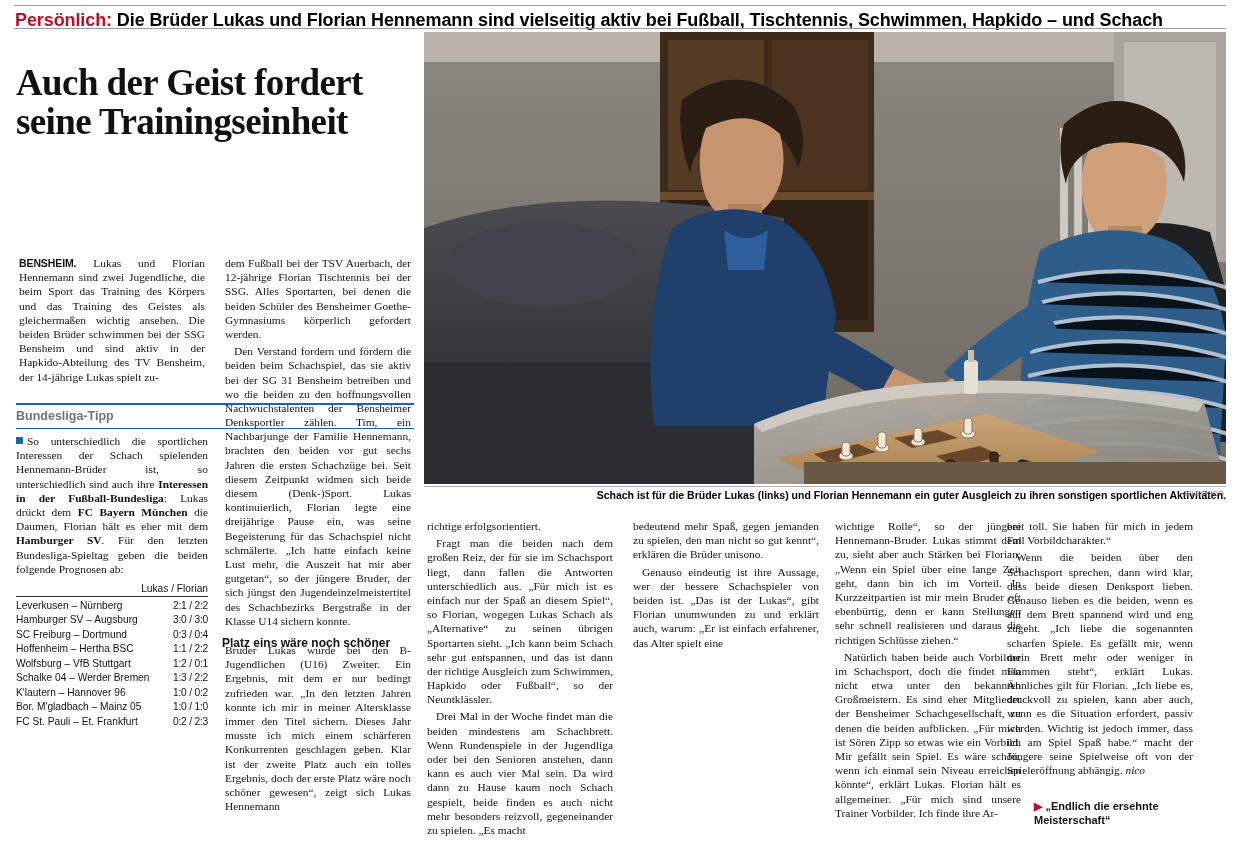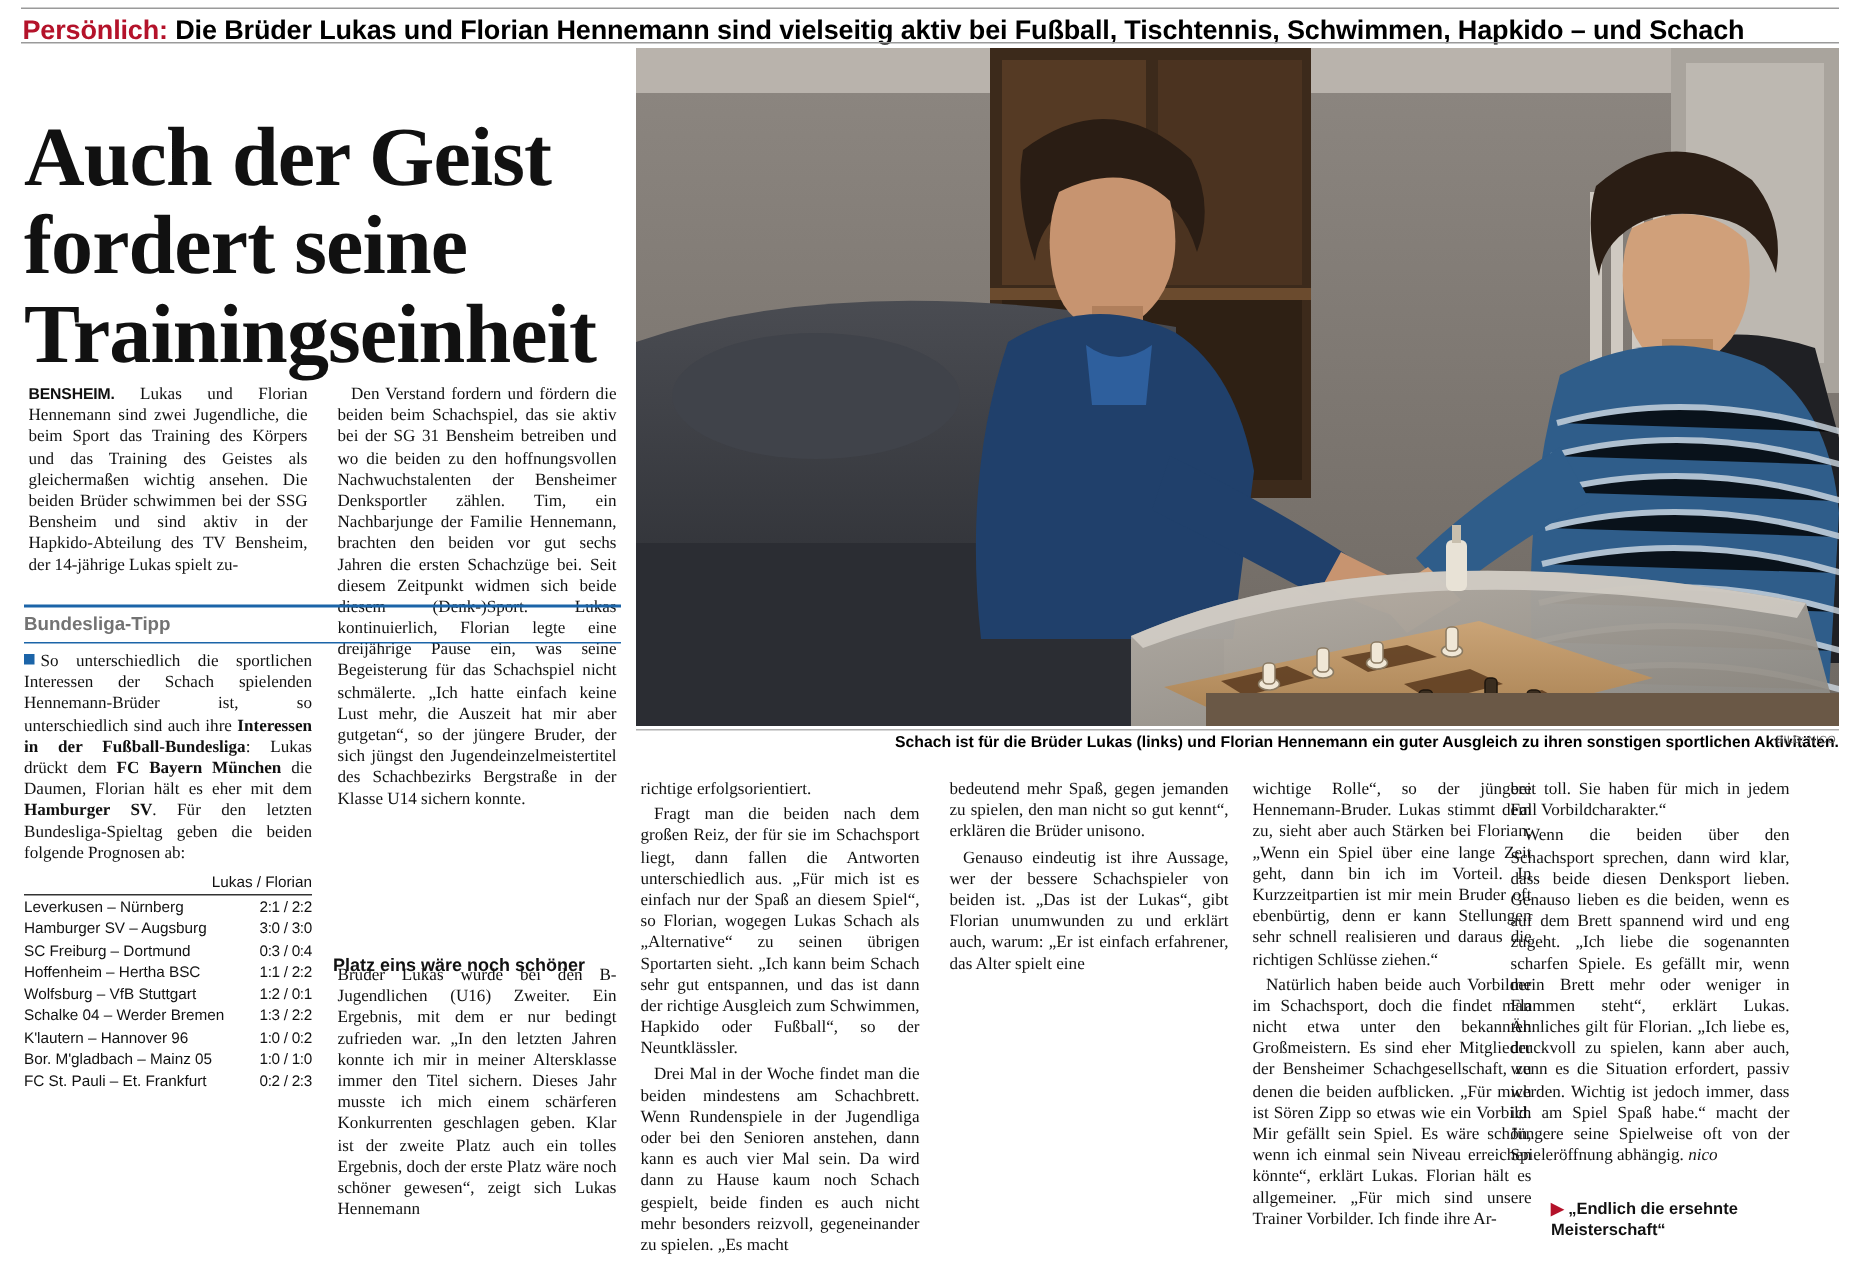--- a/index.html
+++ b/index.html
@@ -57,21 +57,21 @@
   }
 
   
   .headline {
     position: absolute;
     left: 16px;
     top: 38px;
     width: 400px;
     font-family: "Liberation Serif", serif;
     font-weight: bold;
-    font-size: 56px;
+    font-size: 37px;
     line-height: 1.06;
     letter-spacing: -0.6px;
     color: #111;
   }
 
   
   .photo {
     position: absolute;
     left: 424px;
     top: 32px;
@@ -391,20 +391,21 @@
 
   <div class="caption-rule"></div>
   <div class="caption">Schach ist für die Brüder Lukas (links) und Florian Hennemann ein guter Ausgleich zu ihren sonstigen sportlichen Aktivitäten.</div>
   <div class="credit">BILD: NICO</div>
 
   <div class="col" id="col-a">
     <p class="first"><b class="place">BENSHEIM.</b><span> Lukas und Florian Hennemann sind zwei Jugendliche, die beim Sport das Training des Körpers und das Training des Geistes als gleichermaßen wichtig ansehen. Die beiden Brüder schwimmen bei der SSG Bensheim und sind aktiv in der Hapkido-Abteilung des TV Bensheim, der 14-jährige Lukas spielt zu-</span></p>
   </div>
 
   <div class="col" id="col-b">
+    <p class="first">dem Fußball bei der TSV Auerbach, der 12-jährige Florian Tischtennis bei der SSG. Alles Sportarten, bei denen die beiden Schüler des Bensheimer Goethe-Gymnasiums körperlich gefordert werden.</p>
     <p>Den Verstand fordern und fördern die beiden beim Schachspiel, das sie aktiv bei der SG 31 Bensheim betreiben und wo die beiden zu den hoffnungsvollen Nachwuchstalenten der Bensheimer Denksportler zählen. Tim, ein Nachbarjunge der Familie Hennemann, brachten den beiden vor gut sechs Jahren die ersten Schachzüge bei. Seit diesem Zeitpunkt widmen sich beide diesem (Denk-)Sport. Lukas kontinuierlich, Florian legte eine dreijährige Pause ein, was seine Begeisterung für das Schachspiel nicht schmälerte. „Ich hatte einfach keine Lust mehr, die Auszeit hat mir aber gutgetan“, so der jüngere Bruder, der sich jüngst den Jugendeinzelmeistertitel des Schachbezirks Bergstraße in der Klasse U14 sichern konnte.</p>
   </div>
 
   <div class="tipp-rule-top"></div>
   <div class="tipp-title">Bundesliga-Tipp</div>
   <div class="tipp-rule-mid"></div>
 
   <div class="tipp-body">
     <span class="bullet"></span><span>So unterschiedlich die sportlichen Interessen der Schach spielenden Hennemann-Brüder ist, so unterschiedlich sind auch ihre </span><b>Interessen in der Fußball-Bundesliga</b><span>: Lukas drückt dem </span><b>FC Bayern München</b><span> die Daumen, Florian hält es eher mit dem </span><b>Hamburger SV</b><span>. Für den letzten Bundesliga-Spieltag geben die beiden folgende Prognosen ab:</span>
   </div>

